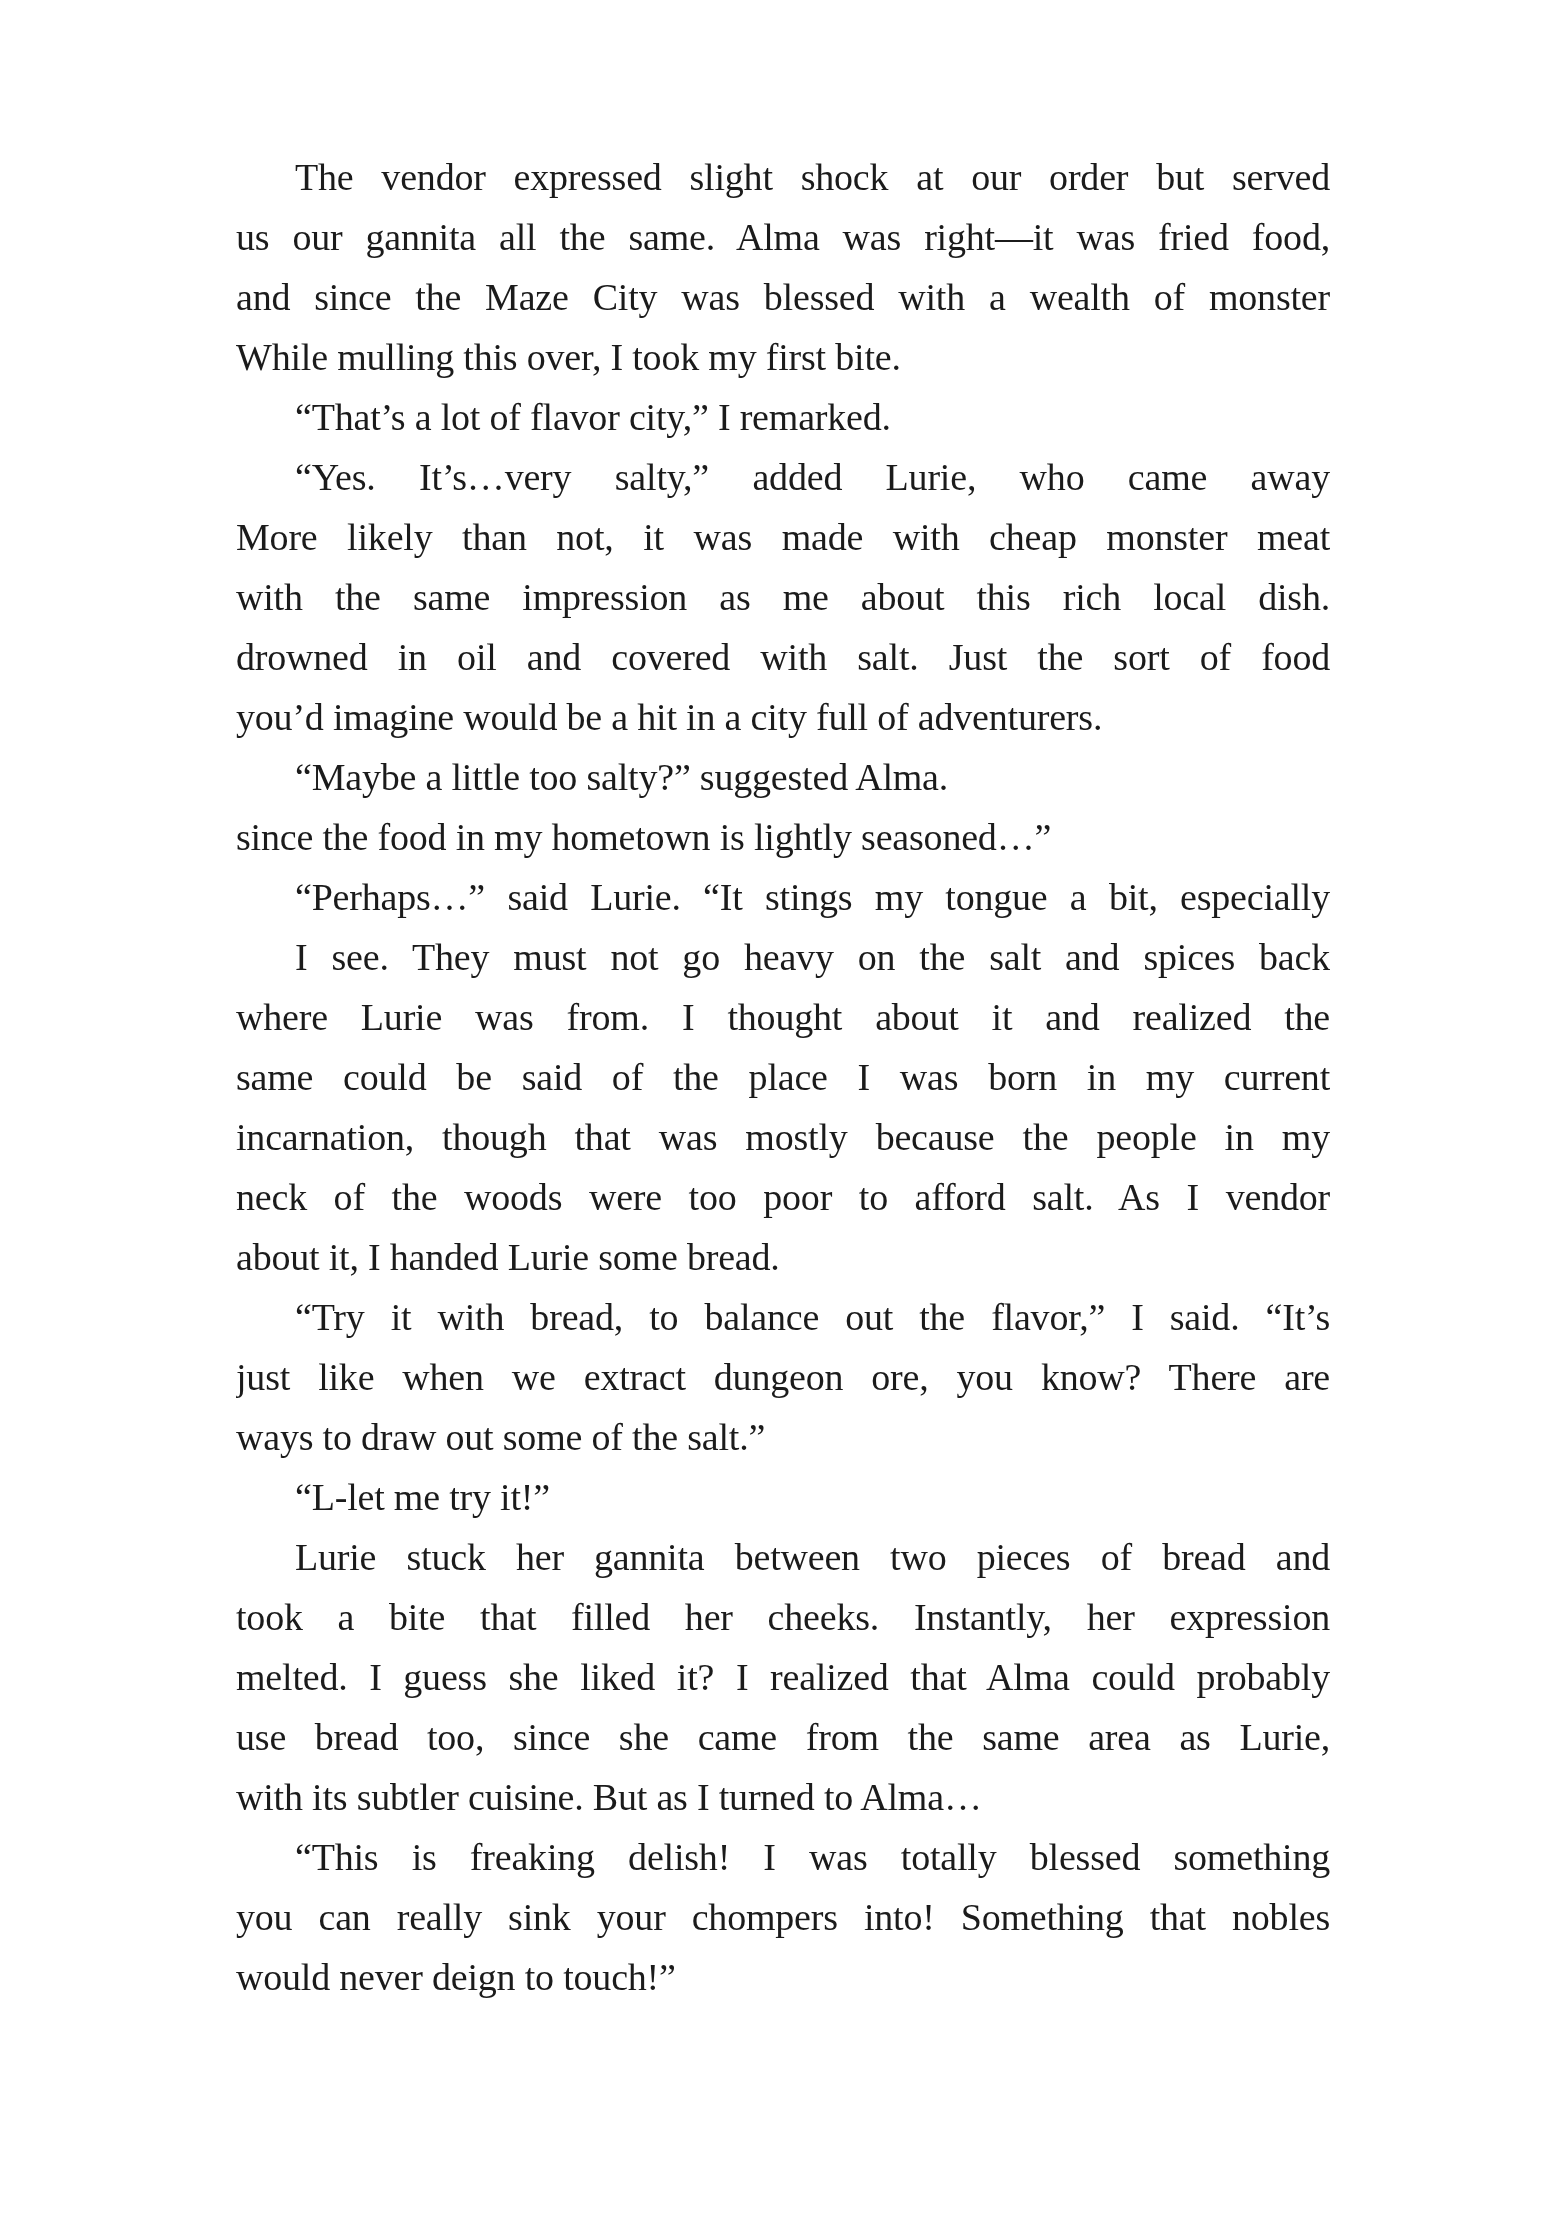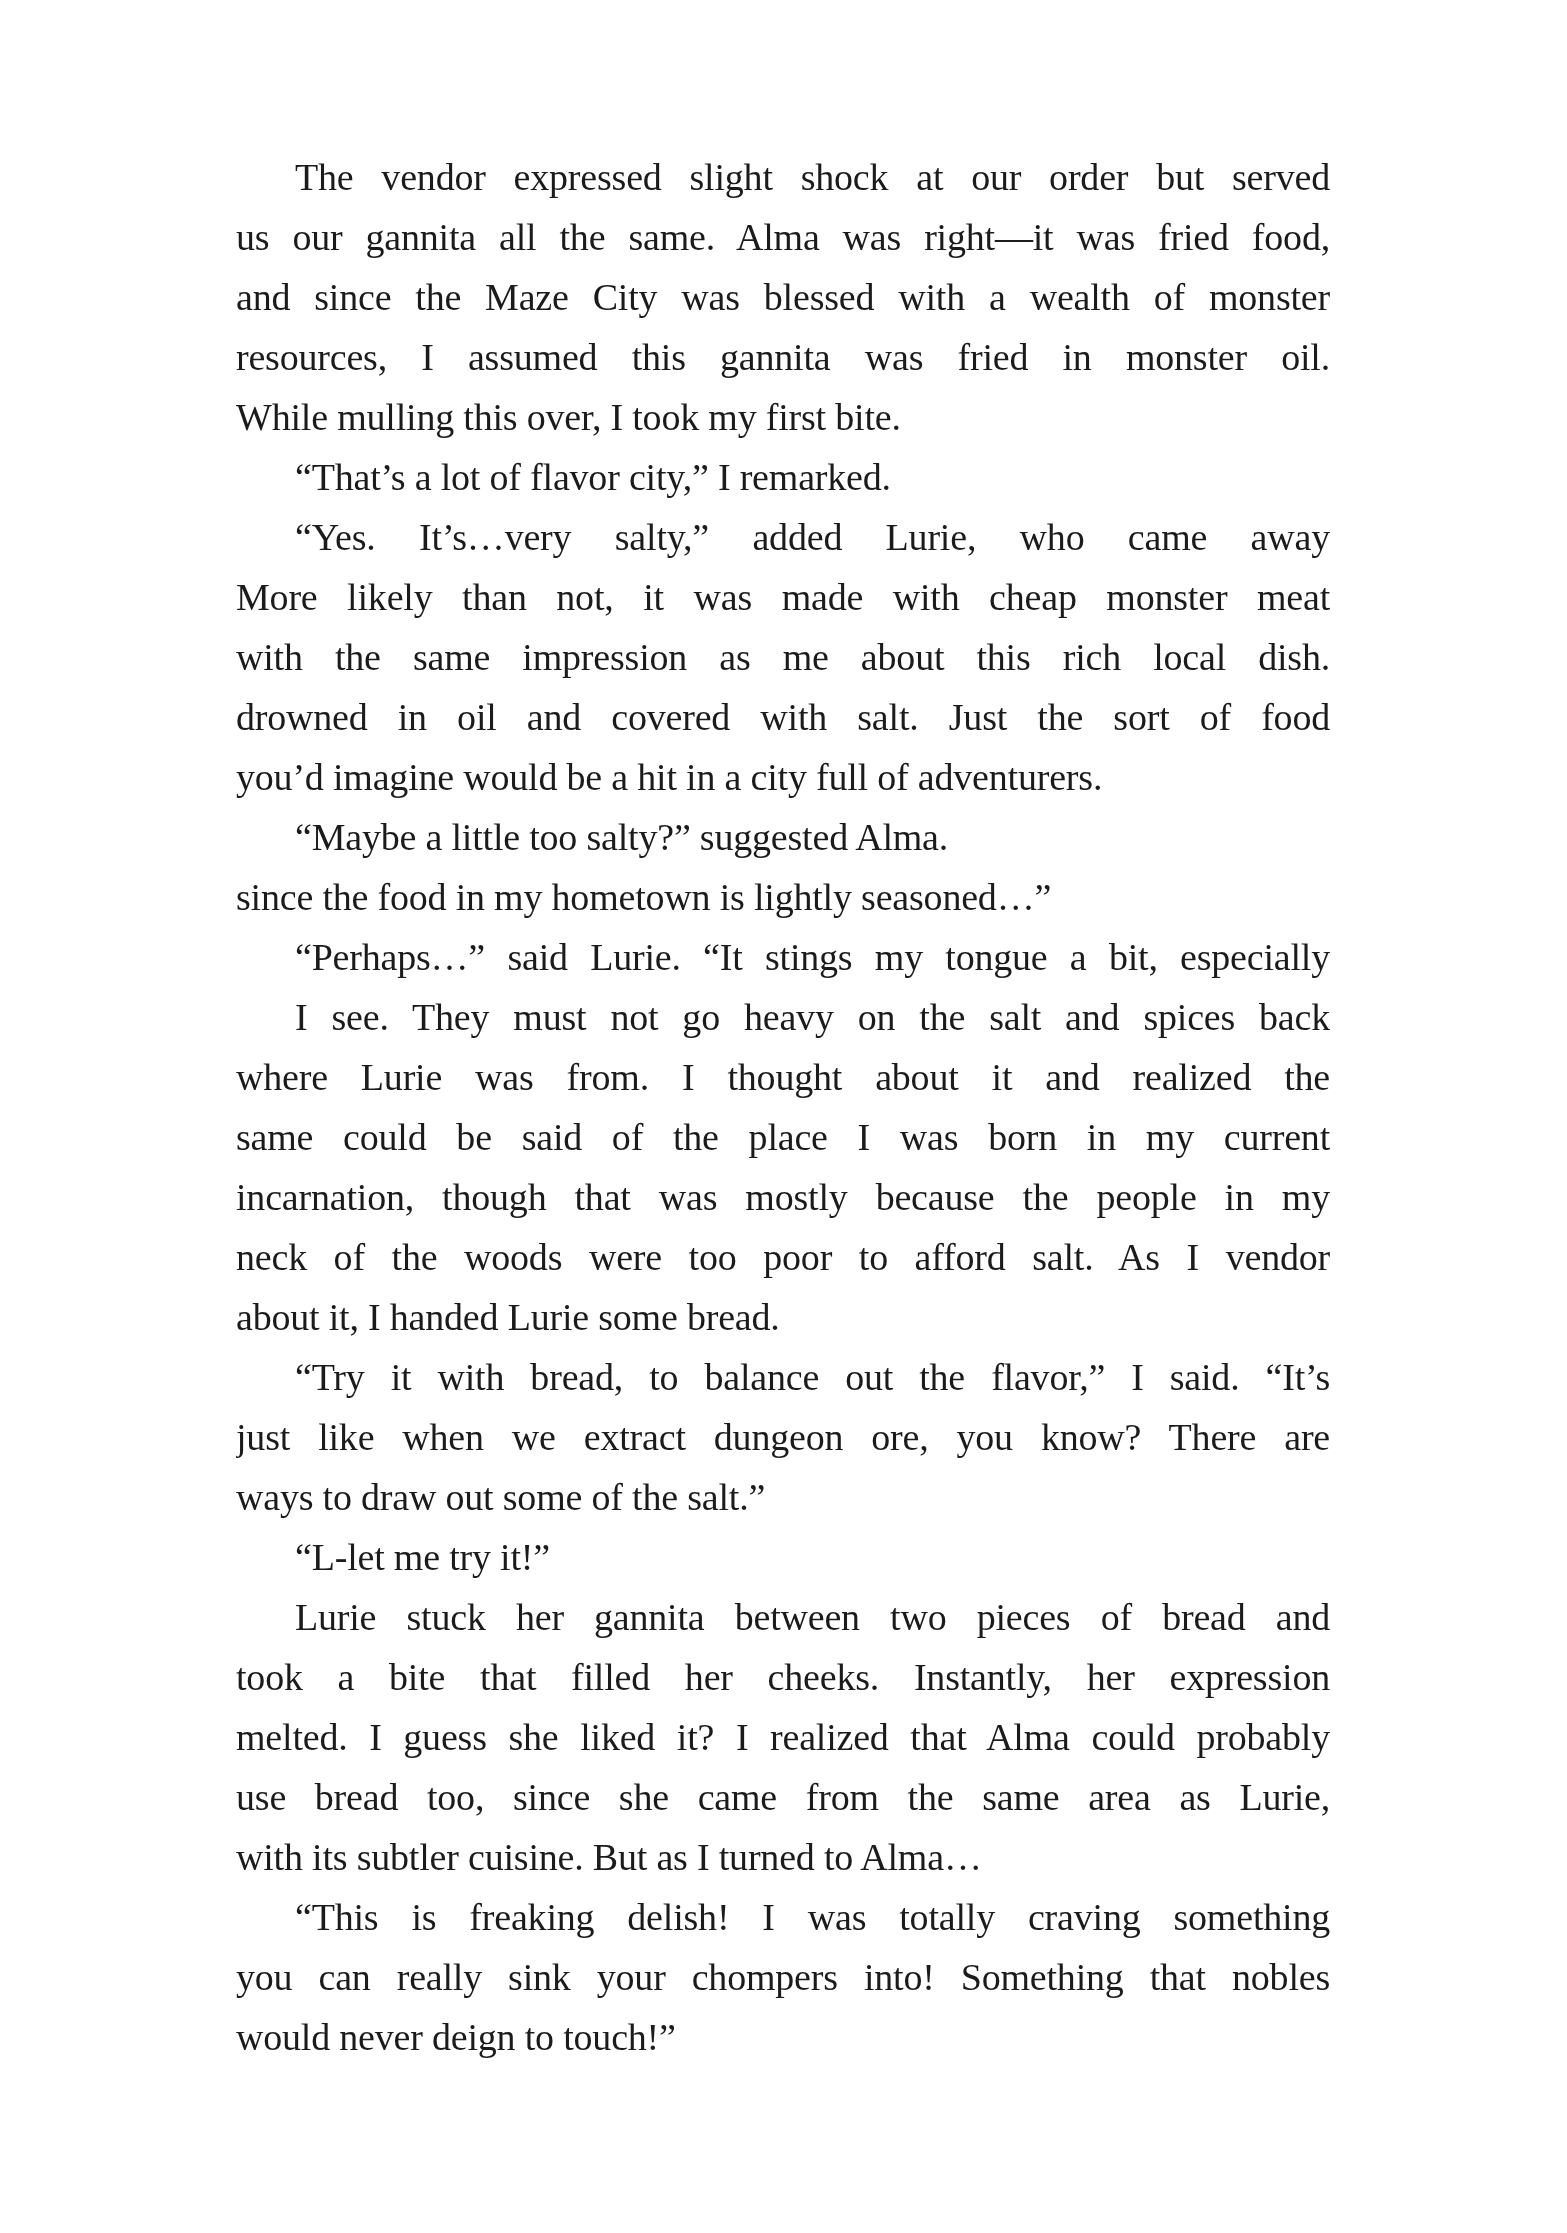--- a/index.html
+++ b/index.html
@@ -45,21 +45,20 @@
   }
 </style>
 </head>
 <body>
 
 <div class="book-page" style="background: rgb(255, 255, 255); color: rgb(27, 27, 27);">
   <div class="text-block">
       <div class="line indent">The vendor expressed slight shock at our order but served</div>
       <div class="line">us our gannita all the same. Alma was right—it was fried food,</div>
       <div class="line">and since the Maze City was blessed with a wealth of monster</div>
-      <div class="line">resources, I assumed this gannita was fried in monster oil.</div>
       <div class="line para-end">While mulling this over, I took my first bite.</div>
       <div class="line indent para-end">“That’s a lot of flavor city,” I remarked.</div>
       <div class="line indent">“Yes. It’s…very salty,” added Lurie, who came away</div>
       <div class="line">More likely than not, it was made with cheap monster meat</div>
       <div class="line">with the same impression as me about this rich local dish.</div>
       <div class="line">drowned in oil and covered with salt. Just the sort of food</div>
       <div class="line para-end">you’d imagine would be a hit in a city full of adventurers.</div>
       <div class="line indent para-end">“Maybe a little too salty?” suggested Alma.</div>
       <div class="line para-end">since the food in my hometown is lightly seasoned…”</div>
       <div class="line indent">“Perhaps…” said Lurie. “It stings my tongue a bit, especially</div>
@@ -71,17 +70,17 @@
       <div class="line para-end">about it, I handed Lurie some bread.</div>
       <div class="line indent">“Try it with bread, to balance out the flavor,” I said. “It’s</div>
       <div class="line">just like when we extract dungeon ore, you know? There are</div>
       <div class="line para-end">ways to draw out some of the salt.”</div>
       <div class="line indent para-end">“L-let me try it!”</div>
       <div class="line indent">Lurie stuck her gannita between two pieces of bread and</div>
       <div class="line">took a bite that filled her cheeks. Instantly, her expression</div>
       <div class="line">melted. I guess she liked it? I realized that Alma could probably</div>
       <div class="line">use bread too, since she came from the same area as Lurie,</div>
       <div class="line para-end">with its subtler cuisine. But as I turned to Alma…</div>
-      <div class="line indent">“This is freaking delish! I was totally craving something</div>
+      <div class="line indent">“This is freaking delish! I was totally blessed something</div>
       <div class="line">you can really sink your chompers into! Something that nobles</div>
       <div class="line para-end">would never deign to touch!”</div>
     </div>
 </div>
 
 </body></html>

